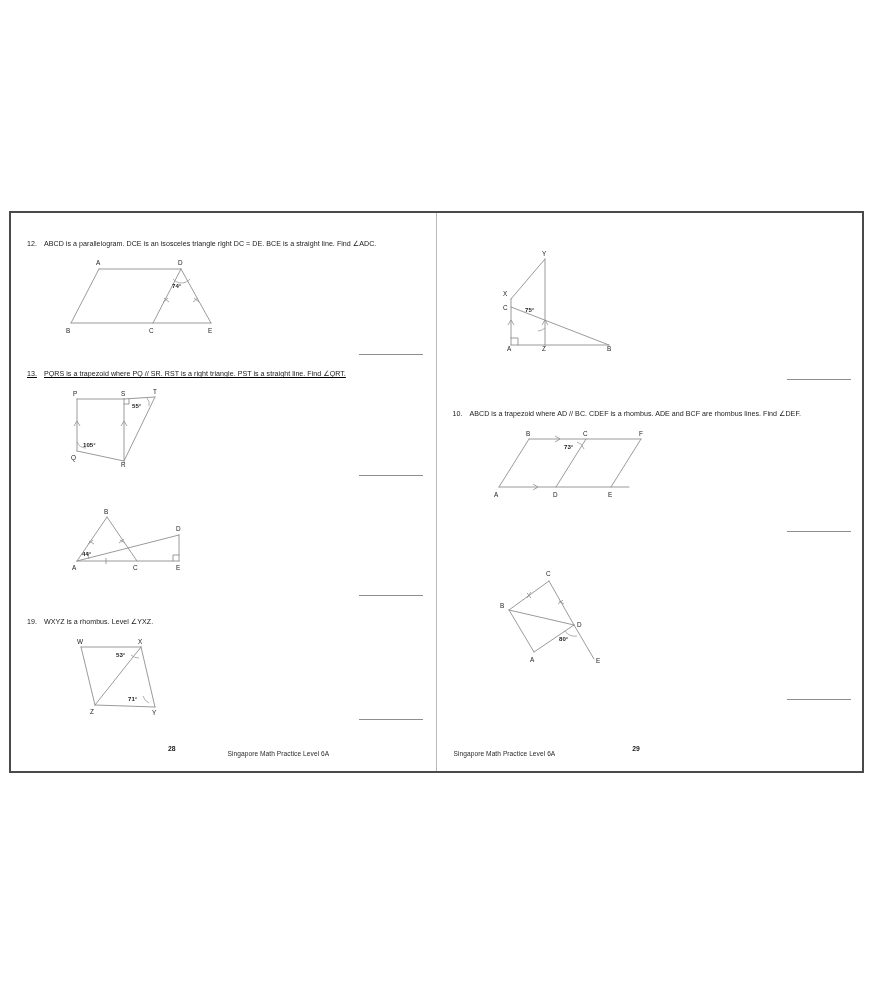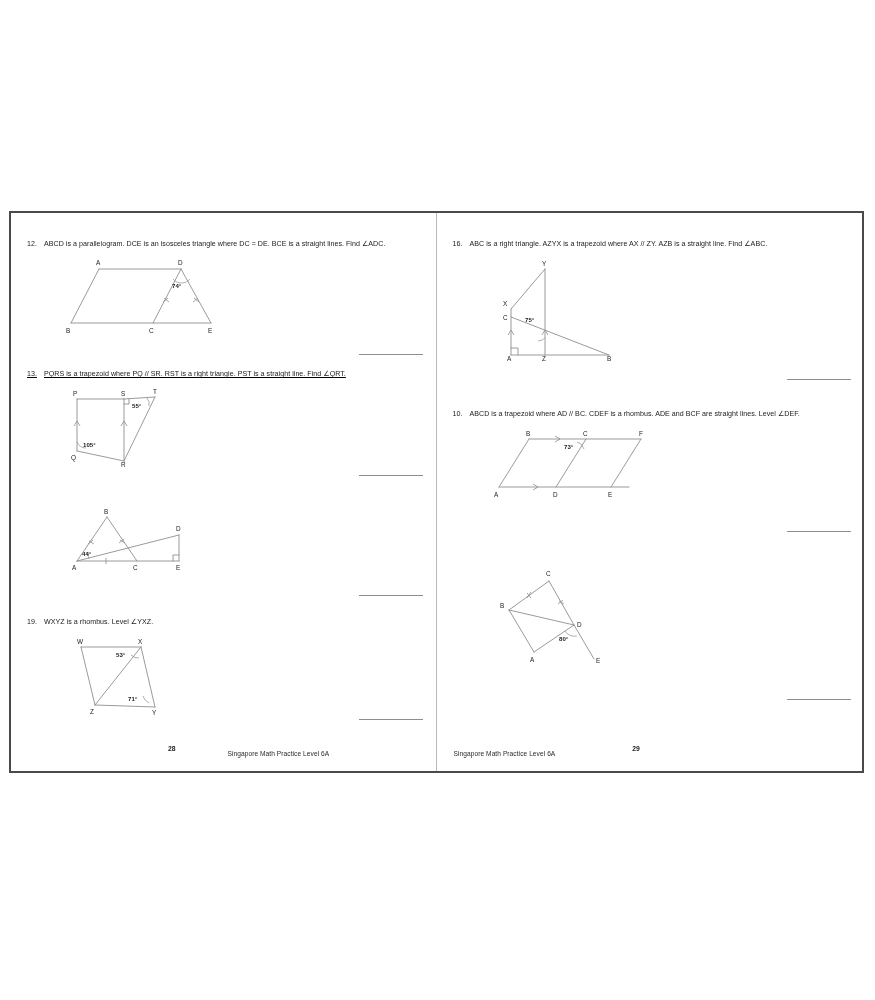--- a/index.html
+++ b/index.html
@@ -128,21 +128,21 @@
 </head>
 <body>
 
 <div id="book">
 
   <div class="page left">
 
     <div class="problem" style="left:16px; top:26px; width:390px;">
       <div class="prob-text">
         <span class="prob-num">12.</span>
-        <span class="prob-body">ABCD is a parallelogram. DCE is an isosceles triangle where DC = DE. BCE is a straight lines. Find ∠ADC.</span>
+        <span class="prob-body">ABCD is a parallelogram. DCE is an isosceles triangle right DC = DE. BCE is a straight line. Find ∠ADC.</span>
       </div>
       <div class="figure" style="margin-top:8px; margin-left:36px;">
         <svg width="170" height="78" viewBox="0 0 170 78">
 
           <path class="fig-line" d="M 36 12 L 118 12"></path>
           <path class="fig-line" d="M 36 12 L 8 66"></path>
           <path class="fig-line" d="M 8 66 L 148 66"></path>
           <path class="fig-line" d="M 118 12 L 90 66"></path>
           <path class="fig-line" d="M 118 12 L 148 66"></path>
 
@@ -257,24 +257,20 @@
 
     <div class="footer">
       <span class="footer-page">28</span>
       <span class="footer-title">Singapore Math Practice Level 6A</span>
     </div>
   </div>
 
   <div class="page right">
 
     <div class="problem" style="left:16px; top:26px; width:390px;">
-      <div class="prob-text">
-        <span class="prob-num">16.</span>
-        <span class="prob-body">ABC is a right triangle. AZYX is a trapezoid where AX // ZY. AZB is a straight line. Find ∠ABC.</span>
-      </div>
       <div class="figure" style="margin-top:10px; margin-left:36px;">
         <svg width="150" height="102" viewBox="0 0 150 102">
 
           <path class="fig-line" d="M 22 50 L 22 96"></path>
           <path class="fig-line" d="M 22 96 L 120 96"></path>
           <path class="fig-line" d="M 22 50 L 56 10"></path>
           <path class="fig-line" d="M 56 10 L 56 96"></path>
           <path class="fig-line" d="M 22 58 L 120 96"></path>
 
           <path class="fig-line" d="M 22 89 L 29 89 L 29 96"></path>
@@ -291,21 +287,21 @@
           <text class="fig-label" x="118" y="102">B</text>
           <text class="fig-angle" x="36" y="63">75°</text>
         </svg>
       </div>
       <div class="answer-blank" style="left:334px; top:140px; width:64px;"></div>
     </div>
 
     <div class="problem" style="left:16px; top:196px; width:390px;">
       <div class="prob-text">
         <span class="prob-num">10.</span>
-        <span class="prob-body">ABCD is a trapezoid where AD // BC. CDEF is a rhombus. ADE and BCF are straight lines. Level ∠DEF.</span>
+        <span class="prob-body">ABCD is a trapezoid where AD // BC. CDEF is a rhombus. ADE and BCF are rhombus lines. Find ∠DEF.</span>
       </div>
       <div class="figure" style="margin-top:10px; margin-left:36px;">
         <svg width="190" height="70" viewBox="0 0 190 70">
 
           <path class="fig-line" d="M 40 10 L 152 10"></path>
           <path class="fig-line" d="M 40 10 L 10 58"></path>
           <path class="fig-line" d="M 10 58 L 140 58"></path>
           <path class="fig-line" d="M 97 10 L 67 58"></path>
           <path class="fig-line" d="M 152 10 L 122 58"></path>
 

